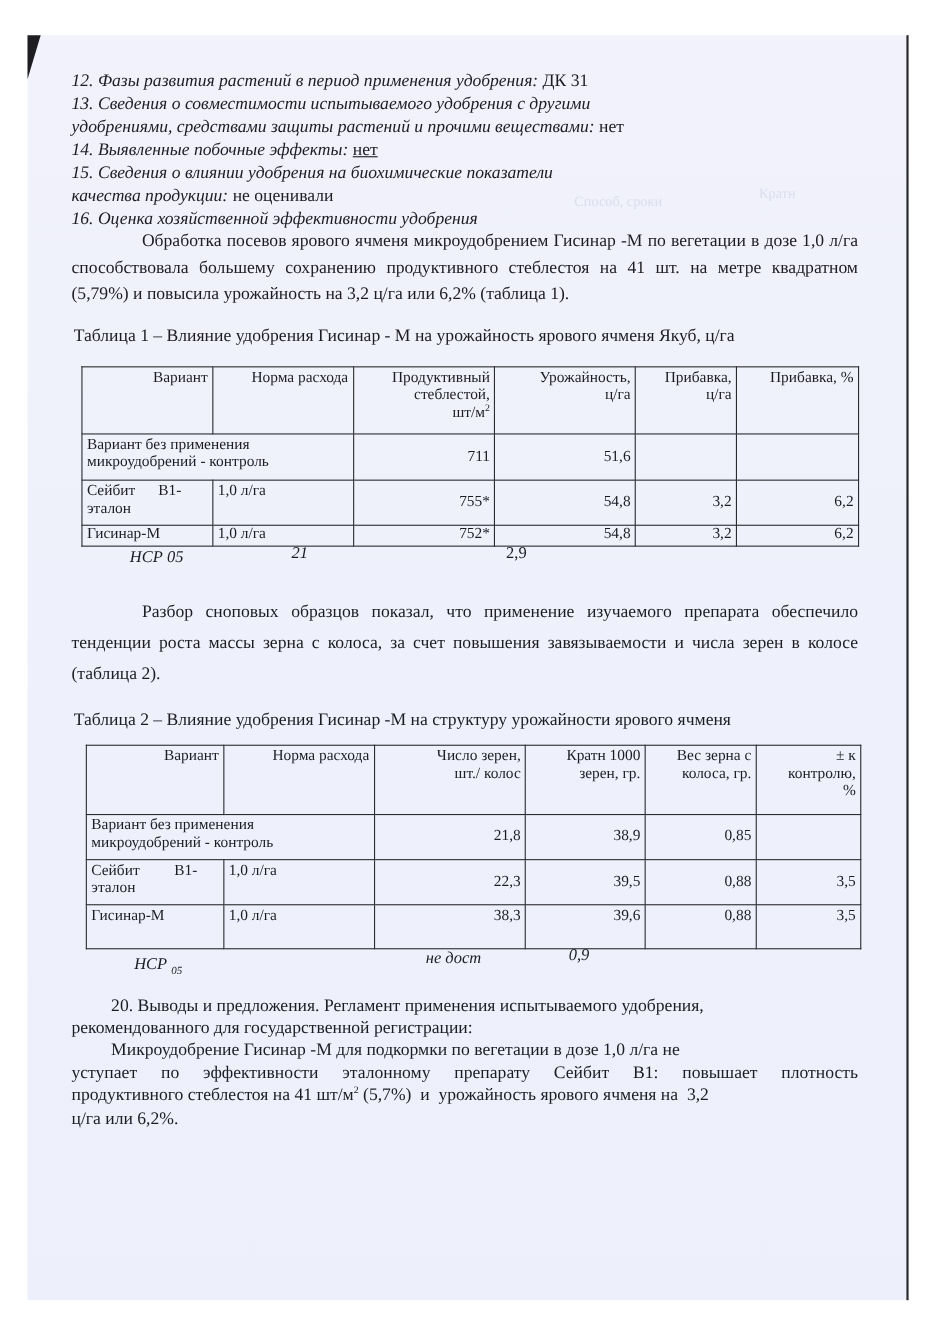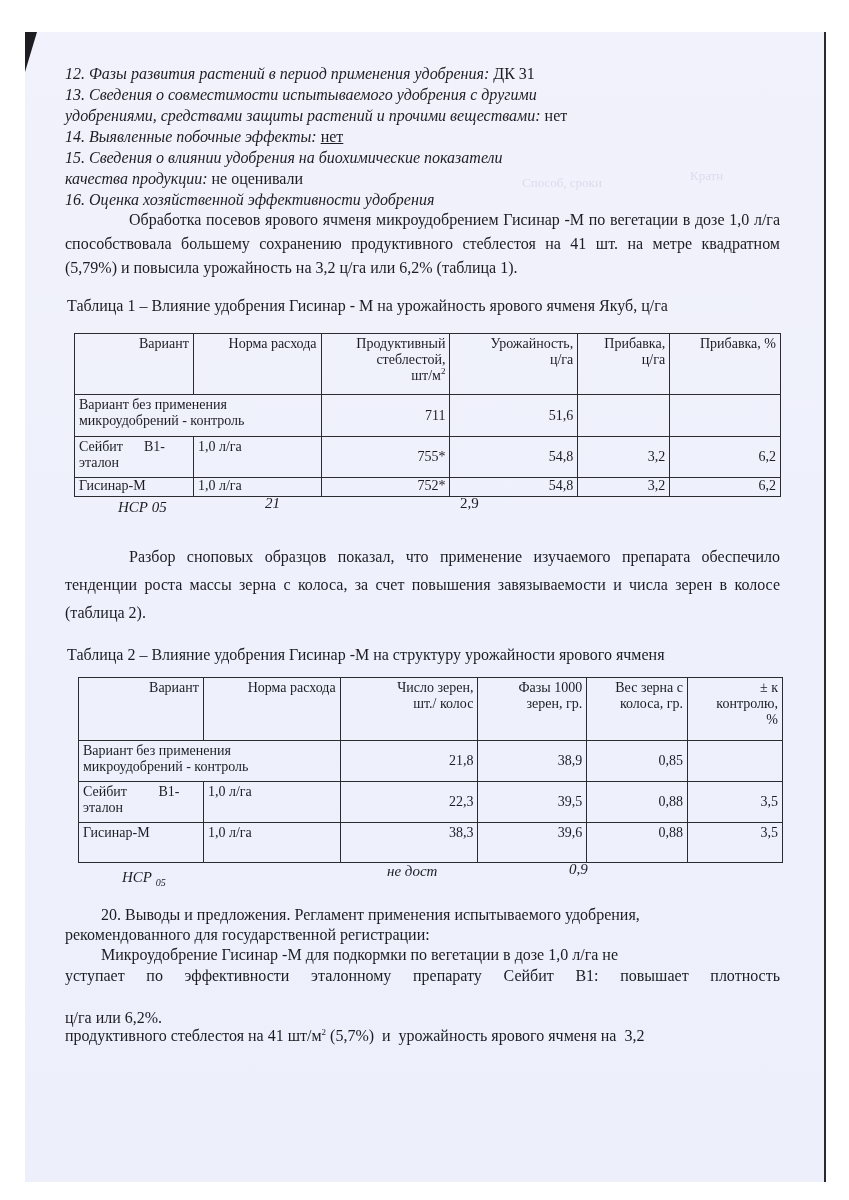--- a/index.html
+++ b/index.html
@@ -147,21 +147,21 @@
     </colgroup>
   <tbody>
       <tr style="height:63px;">
     <td class="c">Вариант</td>
     <td class="c">Норма расхода</td>
     <td class="c">
       <span>Число зерен,</span><br>
       <span>шт./ колос</span>
     </td>
     <td class="c">
-      <span>Фазы 1000</span><br>
+      <span>Кратн 1000</span><br>
       <span>зерен, гр.</span>
     </td>
     <td class="c">
       <span>Вес зерна с</span><br>
       <span>колоса, гр.</span>
     </td>
     <td class="c">
       <span>± к</span><br>
       <span>контролю,</span><br>
       <span>%</span>
@@ -196,23 +196,23 @@
     <td class="c">0,88</td>
     <td class="c">3,5</td>
   </tr>
 </tbody>
   </table>
 <div class="abs t15 it" style="left:122px;top:868px;">
   <span>НСР</span>
   <sub style="font-size:10px;">05</sub>
 </div>
 <div class="abs t15 it" style="left:387px;top:862px;">не дост</div>
-<div class="abs t15 it" style="left:569px;top:860px;">0,9</div>
+<div class="abs t15 it" style="left:517px;top:860px;">0,9</div>
 
 <div class="para" style="top:905px;line-height:20px;"><span style="display:inline-block;width:36px;"></span><span>20. Выводы и предложения. Регламент применения испытываемого удобрения,</span></div>
 <div class="abs t16" style="left:65px;top:925px;">рекомендованного для государственной регистрации:</div>
 
 <div class="para" style="top:944px;line-height:21px;"><span style="display:inline-block;width:36px;"></span><span>Микроудобрение Гисинар -М для подкормки по вегетации в дозе 1,0 л/га не</span></div>
 <div class="para" style="top:965px;line-height:21px;text-align-last:justify;">уступает по эффективности эталонному препарату Сейбит В1: повышает плотность</div>
-<div class="abs t16" style="left:65px;top:1026px;">
+<div class="abs t16" style="left:65px;top:986px;">
   <span>продуктивного стеблестоя на 41 шт/м</span><span class="sup">2</span><span style="white-space:pre"> (5,7%)  и  урожайность ярового ячменя на  3,2</span>
 </div>
 <div class="abs t16" style="left:65px;top:1008px;">ц/га или 6,2%.</div>
 
 </body></html>

